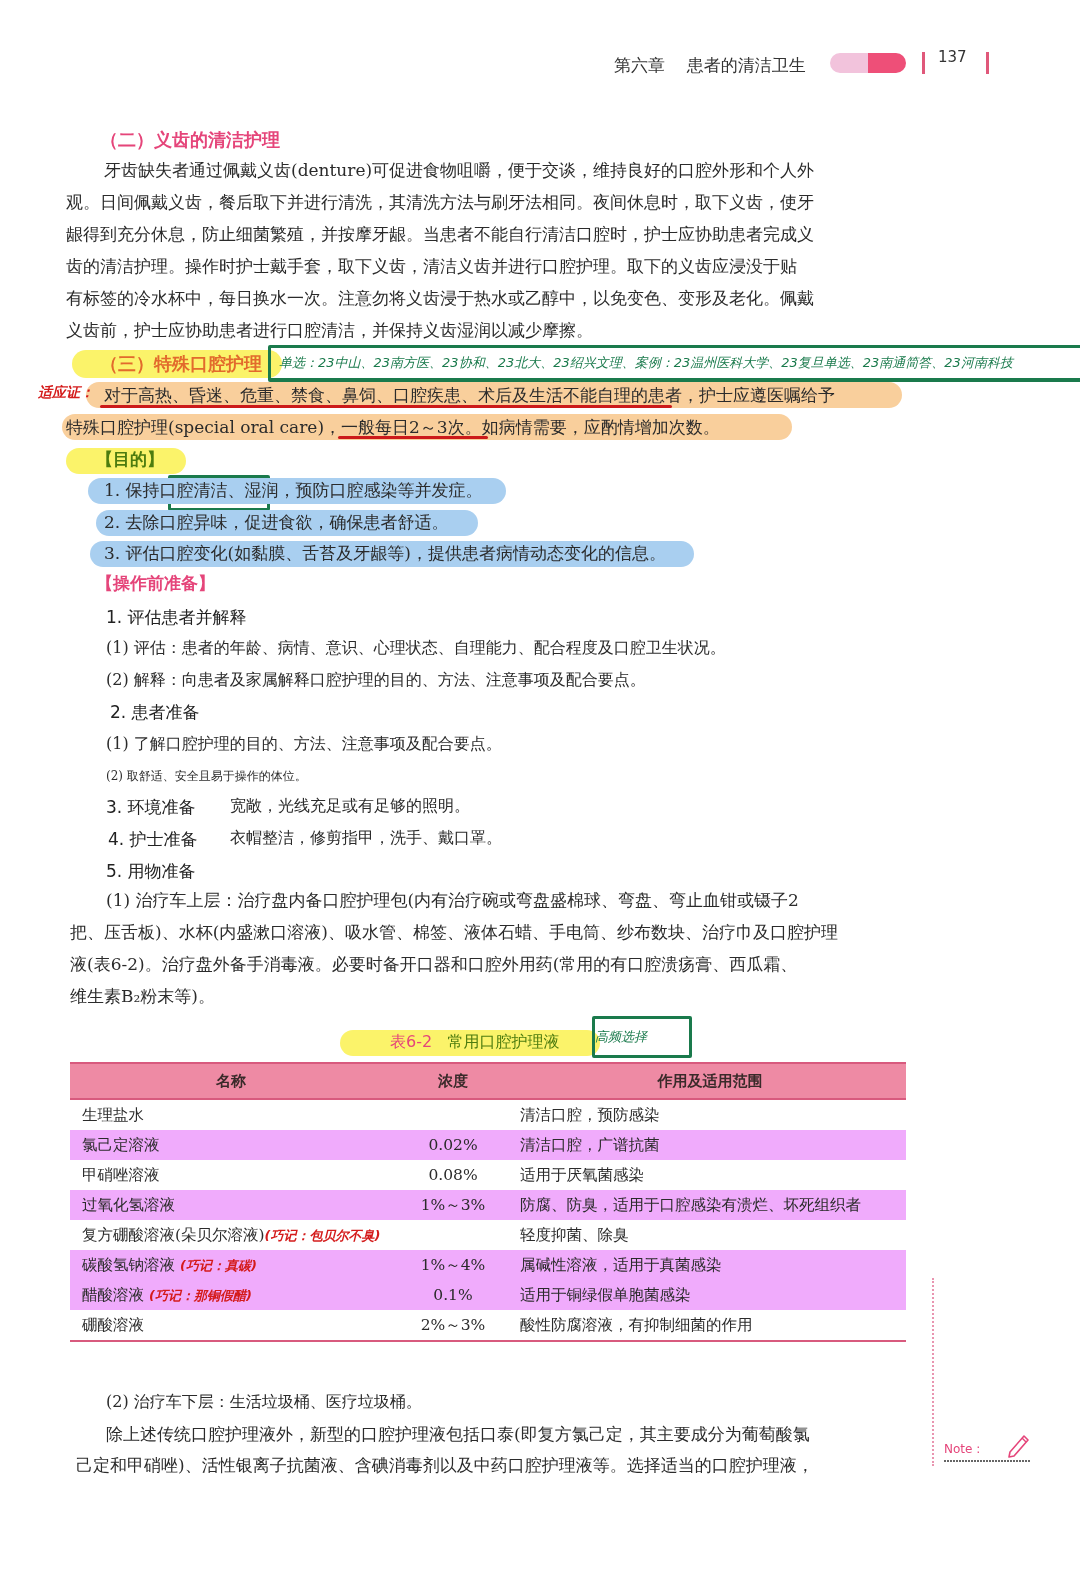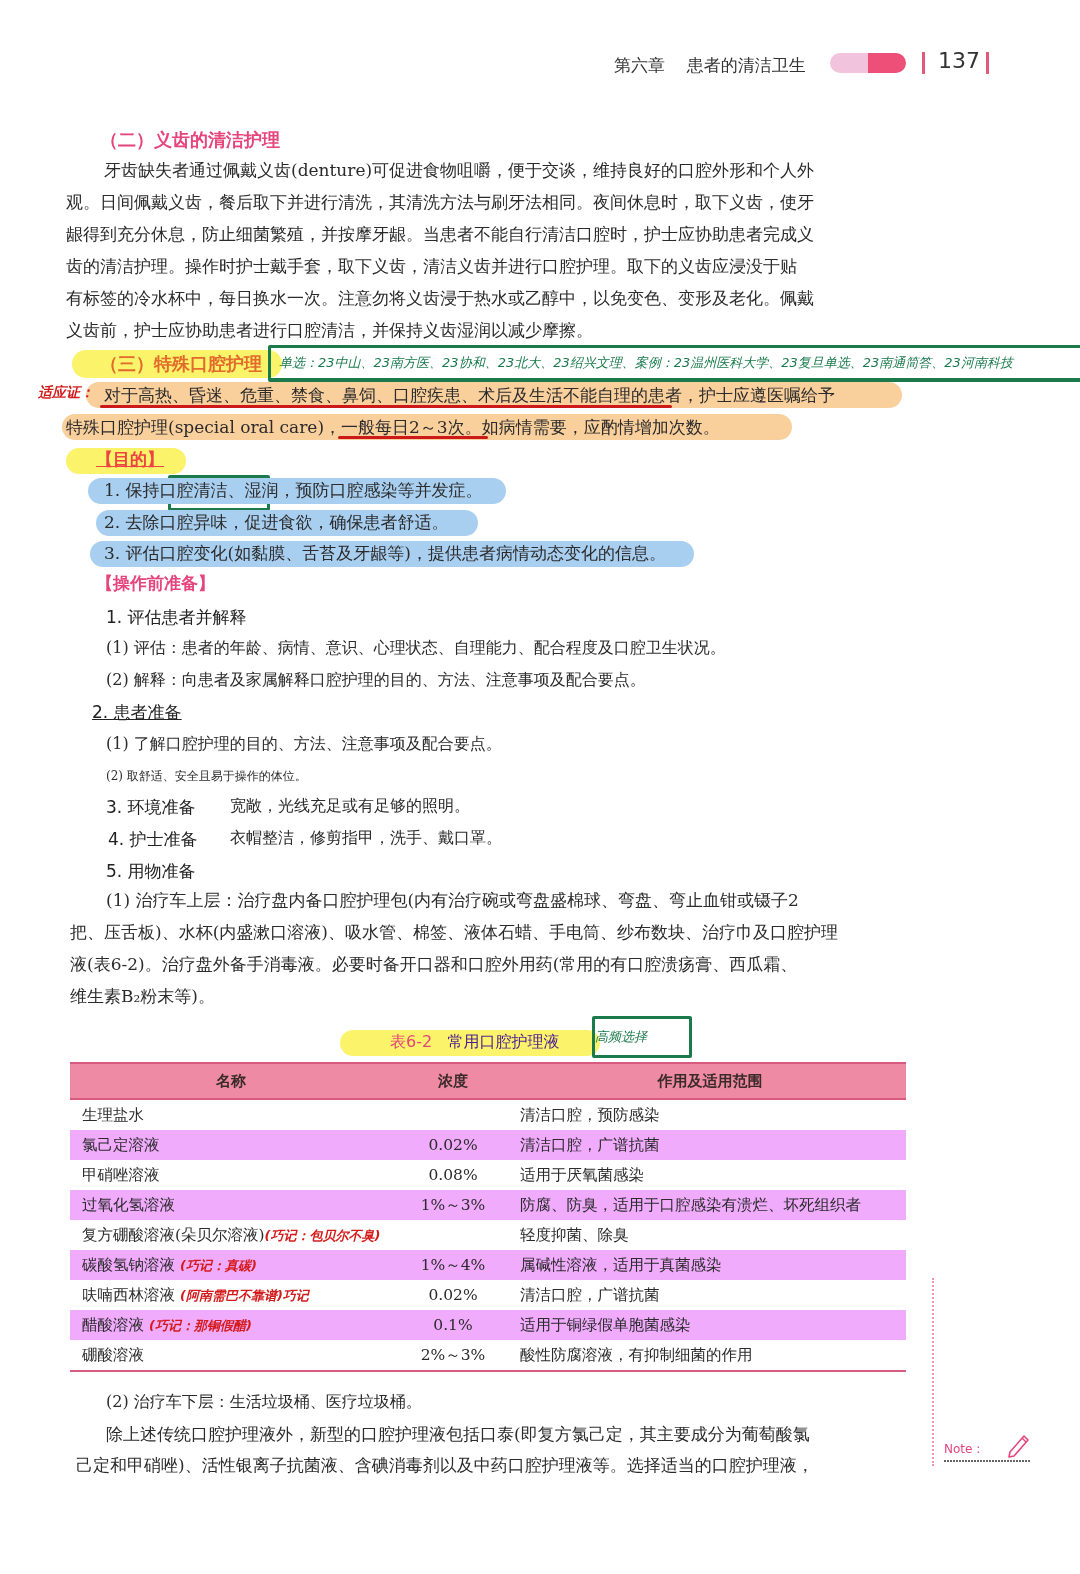--- a/index.html
+++ b/index.html
@@ -9,21 +9,21 @@
   }
   .abs { position: absolute; }
   .sans { font-family: "DejaVu Sans", "Liberation Sans", sans-serif; }
 
   
   .hdr-title { left: 614px; top: 54px; font-size: 17px; color: #333; white-space: nowrap; }
   .hdr-bar { left: 830px; top: 53px; width: 76px; height: 20px; border-radius: 10px; overflow: hidden; display: flex; }
   .hdr-bar .l { width: 38px; background: #f2c3dc; }
   .hdr-bar .r { flex: 1; background: #ee4f78; }
   .hdr-sep { top: 52px; width: 3px; height: 22px; background: #e0587a; }
-  .hdr-page { left: 938px; top: 48px; font-size: 22px; color: #333; }
+  .hdr-page { left: 938px; top: 48px; font-size: 15px; color: #333; }
 
   .h-pink { color: #e5457a; font-weight: bold; font-family: "DejaVu Sans", "Liberation Sans", sans-serif; }
   .para { font-size: 17px; line-height: 32px; color: #2b2b2b; white-space: nowrap; }
 
   .hl-yellow { background: #fbf36a; border-radius: 14px; }
   .hl-orange { background: #f9cf9c; border-radius: 14px; }
   .hl-blue { background: #a9cff0; border-radius: 14px; }
   .green-box { border: 3px solid #1a7a4c; border-radius: 2px; color: #1a7a4c; font-family: "DejaVu Sans", sans-serif; font-style: italic; white-space: nowrap; }
   .red-line { height: 3px; background: #cc1a1a; border-radius: 2px; }
   .red-note { color: #d41b1b; font-family: "DejaVu Sans", sans-serif; font-style: italic; font-weight: bold; white-space: nowrap; }
@@ -73,51 +73,51 @@
 
 <div class="abs hl-orange" style="left:86px; top:382px; width:816px; height:26px;"></div>
 <div class="abs hl-orange" style="left:62px; top:414px; width:730px; height:26px;"></div>
 <div class="abs red-note" style="left:38px; top:384px; font-size:14px;">适应证：</div>
 <div class="abs para" style="left:104px; top:379px;">对于高热、昏迷、危重、禁食、鼻饲、口腔疾患、术后及生活不能自理的患者，护士应遵医嘱给予</div>
 <div class="abs para" style="left:66px; top:411px;">特殊口腔护理(special oral care)，一般每日2～3次。如病情需要，应酌情增加次数。</div>
 <div class="abs red-line" style="left:100px; top:405px; width:572px;"></div>
 <div class="abs red-line" style="left:338px; top:436px; width:150px;"></div>
 
 <div class="abs hl-yellow" style="left:66px; top:448px; width:120px; height:26px;"></div>
-<div class="abs h-pink" style="left:96px; top:448px; font-size:17px; color:#ef4444;text-decoration:underline;">【目的】</div>
+<div class="abs h-pink" style="left:96px; top:448px; font-size:17px; color:#4d7c0f;">【目的】</div>
 <div class="abs green-box" style="left:168px; top:443px; width:96px; height:30px; font-size:13px; line-height:30px; text-align:center;margin-top:32px;">简答/案例</div>
 
 <div class="abs hl-blue" style="left:88px; top:478px; width:418px; height:26px;"></div>
 <div class="abs hl-blue" style="left:96px; top:510px; width:382px; height:26px;"></div>
 <div class="abs hl-blue" style="left:90px; top:541px; width:604px; height:26px;"></div>
 <div class="abs para" style="left:104px; top:474px;">1. 保持口腔清洁、湿润，预防口腔感染等并发症。</div>
 <div class="abs para" style="left:104px; top:506px;">2. 去除口腔异味，促进食欲，确保患者舒适。</div>
 <div class="abs para" style="left:104px; top:537px;">3. 评估口腔变化(如黏膜、舌苔及牙龈等)，提供患者病情动态变化的信息。</div>
 
 <div class="abs h-pink" style="left:96px; top:572px; font-size:17px;">【操作前准备】</div>
 <div class="abs sub-bold" style="left:106px; top:606px;">1. 评估患者并解释</div>
 <div class="abs para" style="left:106px; top:632px; font-size:16px;">(1) 评估：患者的年龄、病情、意识、心理状态、自理能力、配合程度及口腔卫生状况。</div>
 <div class="abs para" style="left:106px; top:664px; font-size:16px;">(2) 解释：向患者及家属解释口腔护理的目的、方法、注意事项及配合要点。</div>
-<div class="abs sub-bold" style="left:92px; top:701px;text-decoration:underline;">2. 患者准备</div>
+<div class="abs sub-bold" style="left:110px; top:701px;">2. 患者准备</div>
 <div class="abs para" style="left:106px; top:728px; font-size:16px;">(1) 了解口腔护理的目的、方法、注意事项及配合要点。</div>
 <div class="abs para" style="left:106px; top:760px; font-size:12px;">(2) 取舒适、安全且易于操作的体位。</div>
 <div class="abs sub-bold" style="left:106px; top:796px;">3. 环境准备</div>
 <div class="abs para" style="left:230px; top:790px; font-size:16px;">宽敞，光线充足或有足够的照明。</div>
 <div class="abs sub-bold" style="left:108px; top:828px;">4. 护士准备</div>
 <div class="abs para" style="left:230px; top:822px; font-size:16px;">衣帽整洁，修剪指甲，洗手、戴口罩。</div>
 <div class="abs sub-bold" style="left:106px; top:860px;">5. 用物准备</div>
 <div class="abs para" style="left:106px; top:884px;">(1) 治疗车上层：治疗盘内备口腔护理包(内有治疗碗或弯盘盛棉球、弯盘、弯止血钳或镊子2</div>
 <div class="abs para" style="left:70px; top:916px;">把、压舌板)、水杯(内盛漱口溶液)、吸水管、棉签、液体石蜡、手电筒、纱布数块、治疗巾及口腔护理</div>
 <div class="abs para" style="left:70px; top:948px;">液(表6-2)。治疗盘外备手消毒液。必要时备开口器和口腔外用药(常用的有口腔溃疡膏、西瓜霜、</div>
 <div class="abs para" style="left:70px; top:980px;">维生素B₂粉末等)。</div>
 
 <div class="abs hl-yellow" style="left:340px; top:1030px; width:260px; height:26px;"></div>
 <div class="abs sans" style="left:390px; top:1032px; font-size:16px; white-space:nowrap;">
   <span style="color:#e5457a;">表6-2</span>&nbsp;&nbsp;
-  <span style="color:#4c1d95;">常用口腔护理液</span>
+  <span style="color:#4d7c0f;">常用口腔护理液</span>
 </div>
 <div class="abs green-box" style="left:592px; top:1016px; width:94px; height:36px; font-size:13px; line-height:36px; text-align:left;">高频选择</div>
 
 <table class="abs tbl">
   <thead>
     <tr>
       <th style="width:310px;">名称</th>
       <th style="width:120px;">浓度</th>
       <th>作用及适用范围</th>
     </tr>
@@ -146,25 +146,20 @@
     <tr>
       <td class="c1"><span>复方硼酸溶液(朵贝尔溶液)</span><span class="red-note" style="font-size:13px;">(巧记：包贝尔不臭)</span></td>
       <td class="c2"></td>
       <td class="c3">轻度抑菌、除臭</td>
     </tr>
     <tr class="alt">
       <td class="c1"><span>碳酸氢钠溶液</span> <span class="red-note" style="font-size:13px;">(巧记：真碳)</span></td>
       <td class="c2">1%～4%</td>
       <td class="c3">属碱性溶液，适用于真菌感染</td>
     </tr>
-    <tr>
-      <td class="c1"><span>呋喃西林溶液</span> <span class="red-note" style="font-size:13px;">(阿南需巴不靠谱)巧记</span></td>
-      <td class="c2">0.02%</td>
-      <td class="c3">清洁口腔，广谱抗菌</td>
-    </tr>
     <tr class="alt">
       <td class="c1"><span>醋酸溶液</span> <span class="red-note" style="font-size:13px;">(巧记：那铜假醋)</span></td>
       <td class="c2">0.1%</td>
       <td class="c3">适用于铜绿假单胞菌感染</td>
     </tr>
     <tr>
       <td class="c1"><span>硼酸溶液</span></td>
       <td class="c2">2%～3%</td>
       <td class="c3">酸性防腐溶液，有抑制细菌的作用</td>
     </tr>

